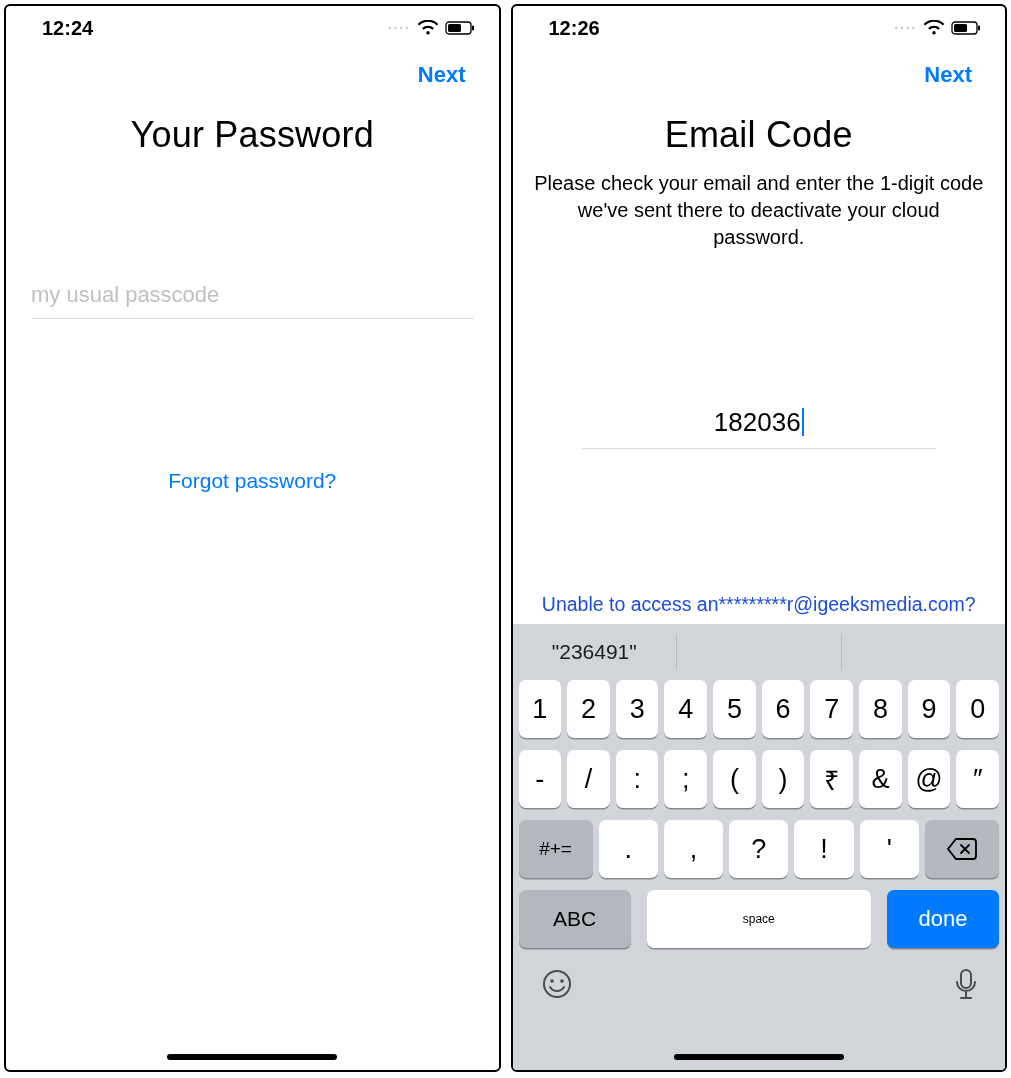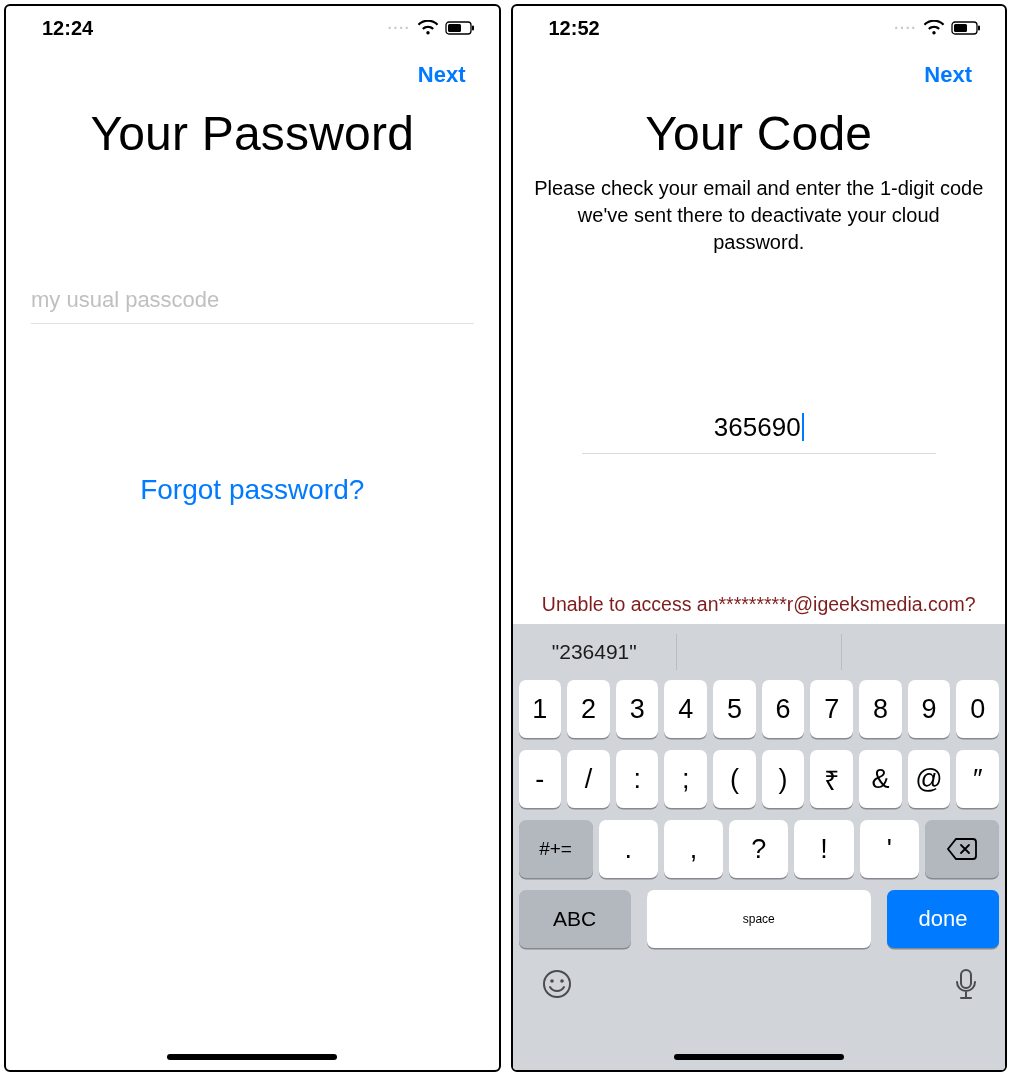--- a/index.html
+++ b/index.html
@@ -43,23 +43,23 @@
     padding: 0 33px;
   }
   .nav-next {
     color: #007aff;
     font-size: 22px;
     font-weight: 600;
     cursor: pointer;
   }
   .page-title {
     text-align: center;
-    font-size: 48px;
+    font-size: 36px;
     font-weight: 400;
-    margin-top: 6px;
+    margin-top: 14px;
     letter-spacing: 0.2px;
   }
   .page-desc {
     text-align: center;
     font-size: 20px;
     line-height: 1.35;
     padding: 14px 18px 0;
     color: #000;
   }
   .field-wrap { padding: 0 25px; }
@@ -92,28 +92,28 @@
     background: #007aff;
     vertical-align: middle;
     margin-left: 1px;
     position: relative;
     top: -2px;
   }
   .link-btn {
     display: block;
     text-align: center;
     color: #007aff;
-    font-size: 28px;
+    font-size: 21px;
     margin-top: 150px;
     cursor: pointer;
   }
   .link-unable {
     display: block;
     text-align: center;
-    color: #7f1d1d;
+    color: #1d4ed8;
     font-size: 19.5px;
     cursor: pointer;
     position:absolute;
     width:100%;
     bottom: 454px;
   }
   .home-indicator {
     width: 170px;
     height: 6px;
     background: #000;
@@ -206,46 +206,46 @@
   <h1 class="page-title">Your Password</h1>
   <div class="field-wrap mt-large">
     <input class="text-input" type="text" placeholder="my usual passcode" style="">
   </div>
   <a class="link-btn">Forgot password?</a>
   <div class="home-indicator"></div>
 </div>
 
 <div class="phone">
   <div class="status-bar">
-    <span>12:52</span>
+    <span>12:26</span>
     <div class="status-right">
       <span class="dots">····</span>
       <span class="wifi-icon">
         <svg width="22" height="16" viewBox="0 0 22 16">
             <path d="M11 14.5c.9 0 1.7-.8 1.7-1.7S11.9 11 11 11s-1.7.8-1.7 1.7.8 1.8 1.7 1.8zm-4.4-4.8c2.4-2.4 6.4-2.4 8.8 0l1.5-1.5c-3.2-3.2-8.5-3.2-11.8 0l1.5 1.5zM2.2 5.4c4.9-4.9 12.8-4.9 17.6 0l1.5-1.5C15.6-1.8 6.4-1.8.7 3.9l1.5 1.5z" fill="#000"></path>
           </svg>
       </span>
       <span class="battery-icon">
         <svg width="30" height="14" viewBox="0 0 30 14">
             <rect x="1" y="1" width="25" height="12" rx="3" fill="none" stroke="#000" stroke-width="1.3"></rect>
             <rect x="3" y="3" width="13" height="8" rx="1.5" fill="#000"></rect>
             <rect x="27" y="4.5" width="2" height="5" rx="1" fill="#000"></rect>
           </svg>
       </span>
     </div>
   </div>
   <div class="nav-bar">
     <span class="nav-next">Next</span>
   </div>
-  <h1 class="page-title">Your Code</h1>
+  <h1 class="page-title">Email Code</h1>
   <p class="page-desc">Please check your email and enter the 1-digit code we've sent there to deactivate your cloud password.</p>
 
   <div class="field-wrap mt-code">
     <div class="code-display">
-      <span>365690</span><span class="caret"></span>
+      <span>182036</span><span class="caret"></span>
     </div>
   </div>
 
   <a class="link-unable">Unable to access an*********r@igeeksmedia.com?</a>
 
   <div class="kbd">
     <div class="sugg-row">
       <div class="sugg-cell">"236491"</div>
       <div class="sugg-cell"></div>
       <div class="sugg-cell"></div>

